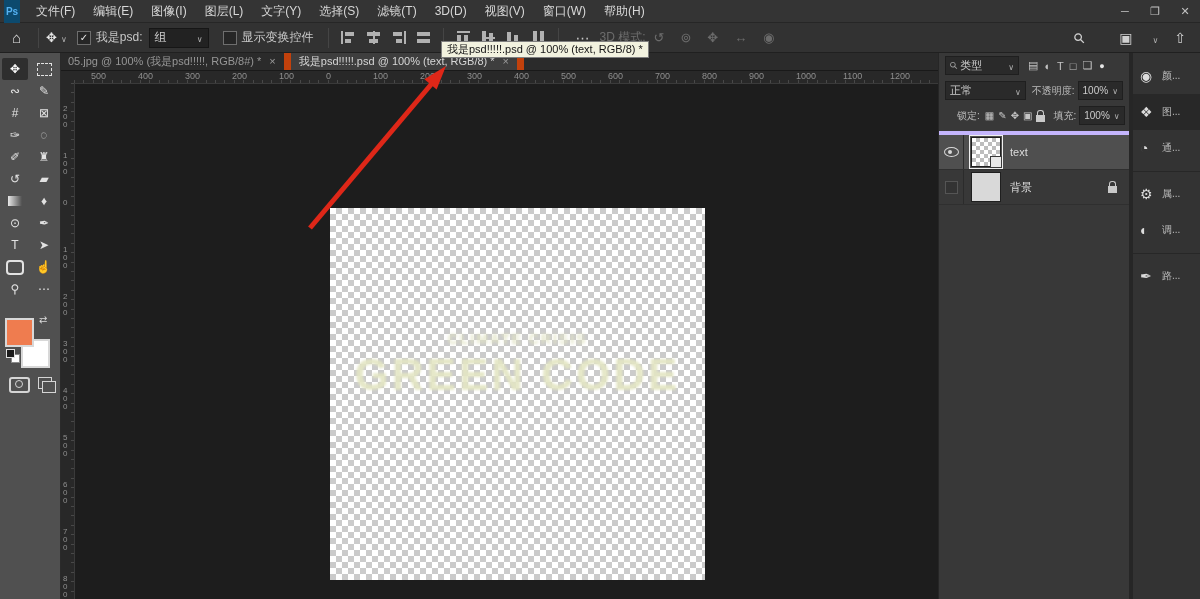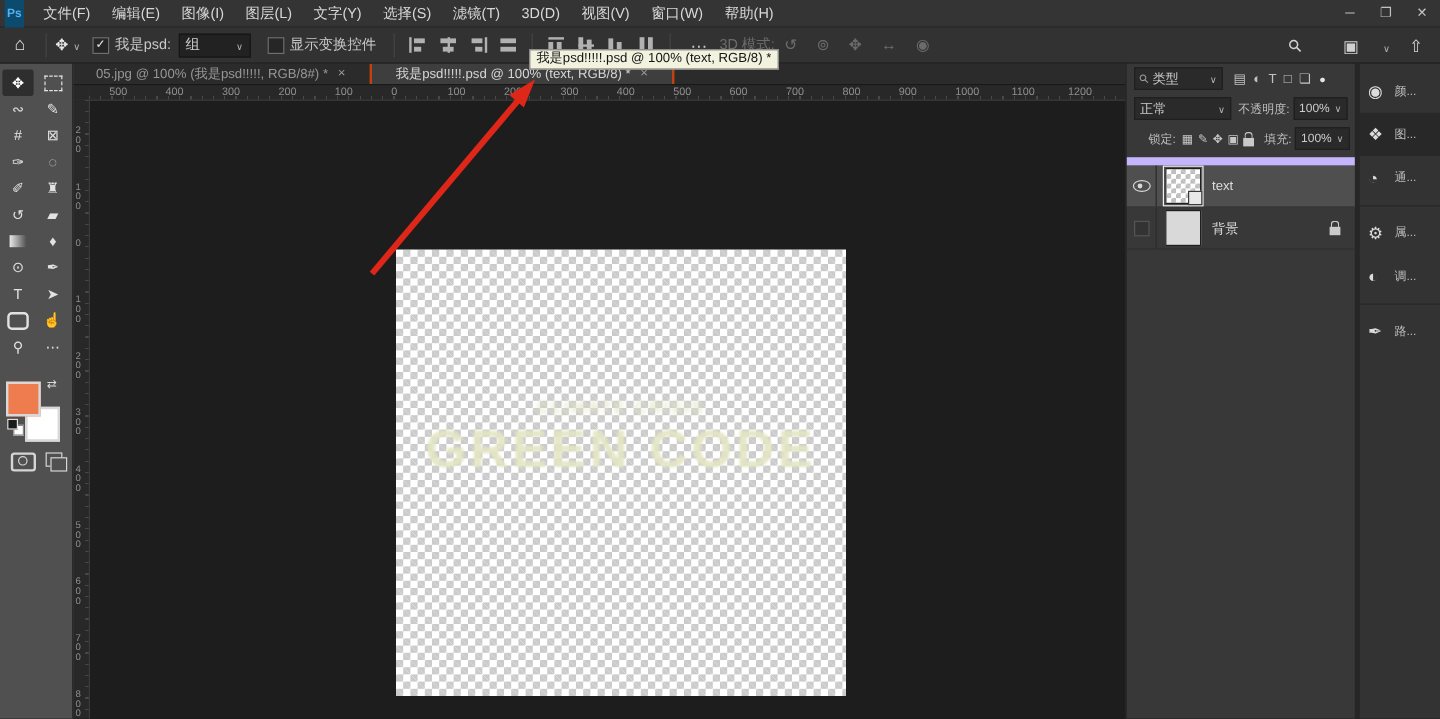--- a/index.html
+++ b/index.html
@@ -66,22 +66,22 @@
   .minisw::before{content:"";position:absolute;left:0;top:0;width:7px;height:7px;background:#1B1B1B;border:1px solid #E0E0E0;z-index:2}
   .minisw::after{content:"";position:absolute;left:5px;top:5px;width:7px;height:7px;background:#FFFFFF;border:1px solid #8A8A8A}
   .qmask{position:absolute;left:9px;top:325px;width:17px;height:12px;border:2px solid #D5D5D5;border-radius:3px}
   .qmask::after{content:"";position:absolute;left:4px;top:1px;width:6px;height:6px;border:1.5px solid #D5D5D5;border-radius:50%}
   .scrmode{position:absolute;left:38px;top:325px;width:12px;height:10px;border:1.5px solid #D5D5D5}
   .scrmode::after{content:"";position:absolute;left:3px;top:3px;width:12px;height:10px;background:#505050;border:1.5px solid #D5D5D5}
 
   
   #tabbar{position:absolute;left:60px;top:52px;width:878px;height:18px;background:#2B2B2B;display:flex;
           border-bottom:1px solid #191919;z-index:3}
-  .doctab{display:flex;align-items:center;padding:0 20px;font-size:11px;color:#969696;
-          border-right:2px solid #c2410c;white-space:nowrap}
+  .doctab{display:flex;align-items:center;padding:0 8px;font-size:11px;color:#969696;
+          border-right:7px solid #c2410c;white-space:nowrap}
   .doctab.active{background:#3E3E3E;color:#D6D6D6}
   .tabx{margin-left:8px;font-size:11px;color:#9C9C9C}
 
   
   #docarea{position:absolute;left:60px;top:70px;width:878px;height:529px;background:#1D1D1D;overflow:hidden}
   #corner{position:absolute;left:0;top:0;width:14px;height:13px;background:#282828;border-right:1px solid #3A3A3A;border-bottom:1px solid #3A3A3A}
   #hruler{position:absolute;left:14px;top:0;width:864px;height:13px;background:#282828;border-bottom:1px solid #3A3A3A;
           background-image:repeating-linear-gradient(90deg,#484848 0 1px,transparent 1px 9.4px);
           background-size:100% 3px;background-position:0 100%;background-repeat:no-repeat}
   .hnum{position:absolute;top:1px;font-size:9px;color:#8F8F8F;white-space:nowrap}
@@ -115,21 +115,21 @@
   .ficon{margin:0 3px;font-size:11px;color:#C2C2C2}
   .ftoggle{margin-left:4px;color:#E6E6E6;font-size:9px}
   .plabel{margin:0 3px 0 6px;font-size:10px;color:#BDBDBD}
   .blend{width:86px}
   .valdrop{width:40px;font-size:10px}
   #lockicons{display:flex;align-items:center}
   .lico{margin:0 2px;font-size:10px;color:#C6C6C6}
   .lockic{display:inline-block;width:9px;height:7px;background:#C9C9C9;position:relative;margin:5px 2px 0 2px;flex:none}
   .lockic::before{content:"";position:absolute;left:1px;top:-5px;width:5px;height:5px;border:1.5px solid #C9C9C9;
                   border-bottom:none;border-radius:3px 3px 0 0}
-  #layerlist{border-top:7px solid #c4b5fd}
+  #layerlist{border-top:4px solid #c4b5fd}
   .lrow{height:34px;display:flex;align-items:center;border-bottom:1px solid #2F2F2F}
   .lrow.sel{background:#4F4F4F}
   .eyecol{width:24px;height:100%;display:flex;align-items:center;justify-content:center;border-right:1px solid #2B2B2B;flex:none}
   .eye{width:13px;height:8px;border:1px solid #D8D8D8;border-radius:50%;position:relative;display:inline-block}
   .eye::after{content:"";position:absolute;left:3.5px;top:1.5px;width:4px;height:4px;border-radius:50%;background:#D8D8D8}
   .emptyeye{width:11px;height:11px;border:1px solid #555;background:#333}
   .thumb{width:28px;height:28px;margin:0 9px 0 7px;border:1px solid #1F1F1F;position:relative;flex:none}
   .thumb.checker{background-color:#FFFFFF;
       background-image:linear-gradient(45deg,#BDBDBD 25%,transparent 25%,transparent 75%,#BDBDBD 75%),
                        linear-gradient(45deg,#BDBDBD 25%,transparent 25%,transparent 75%,#BDBDBD 75%);

